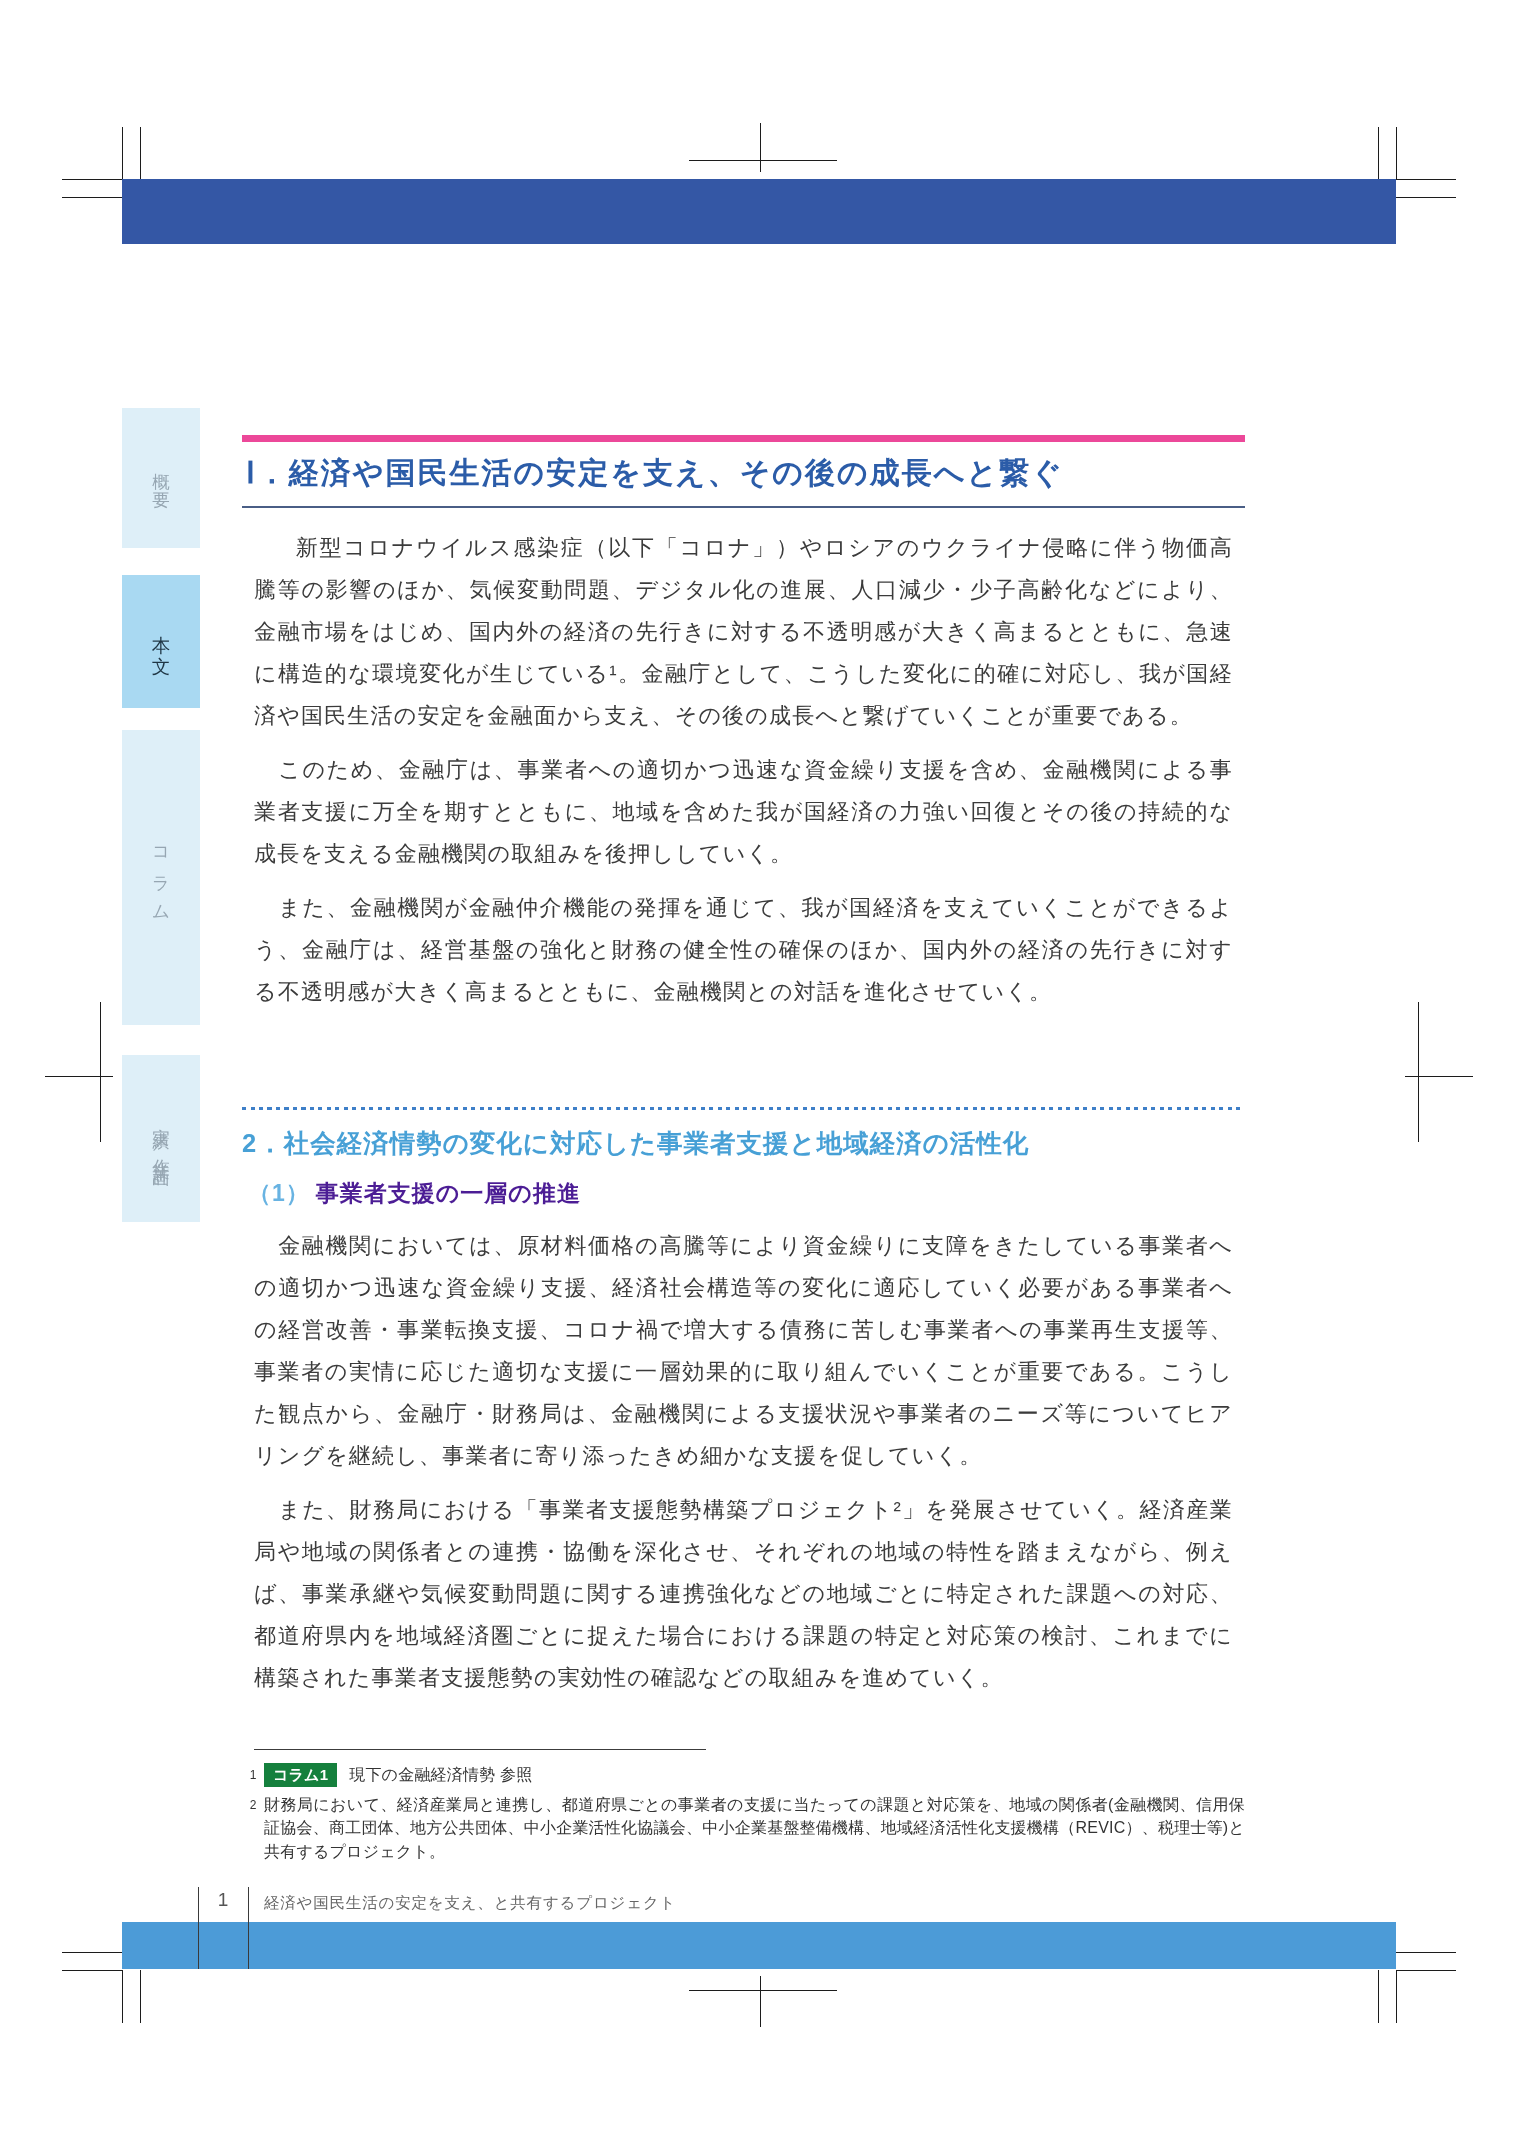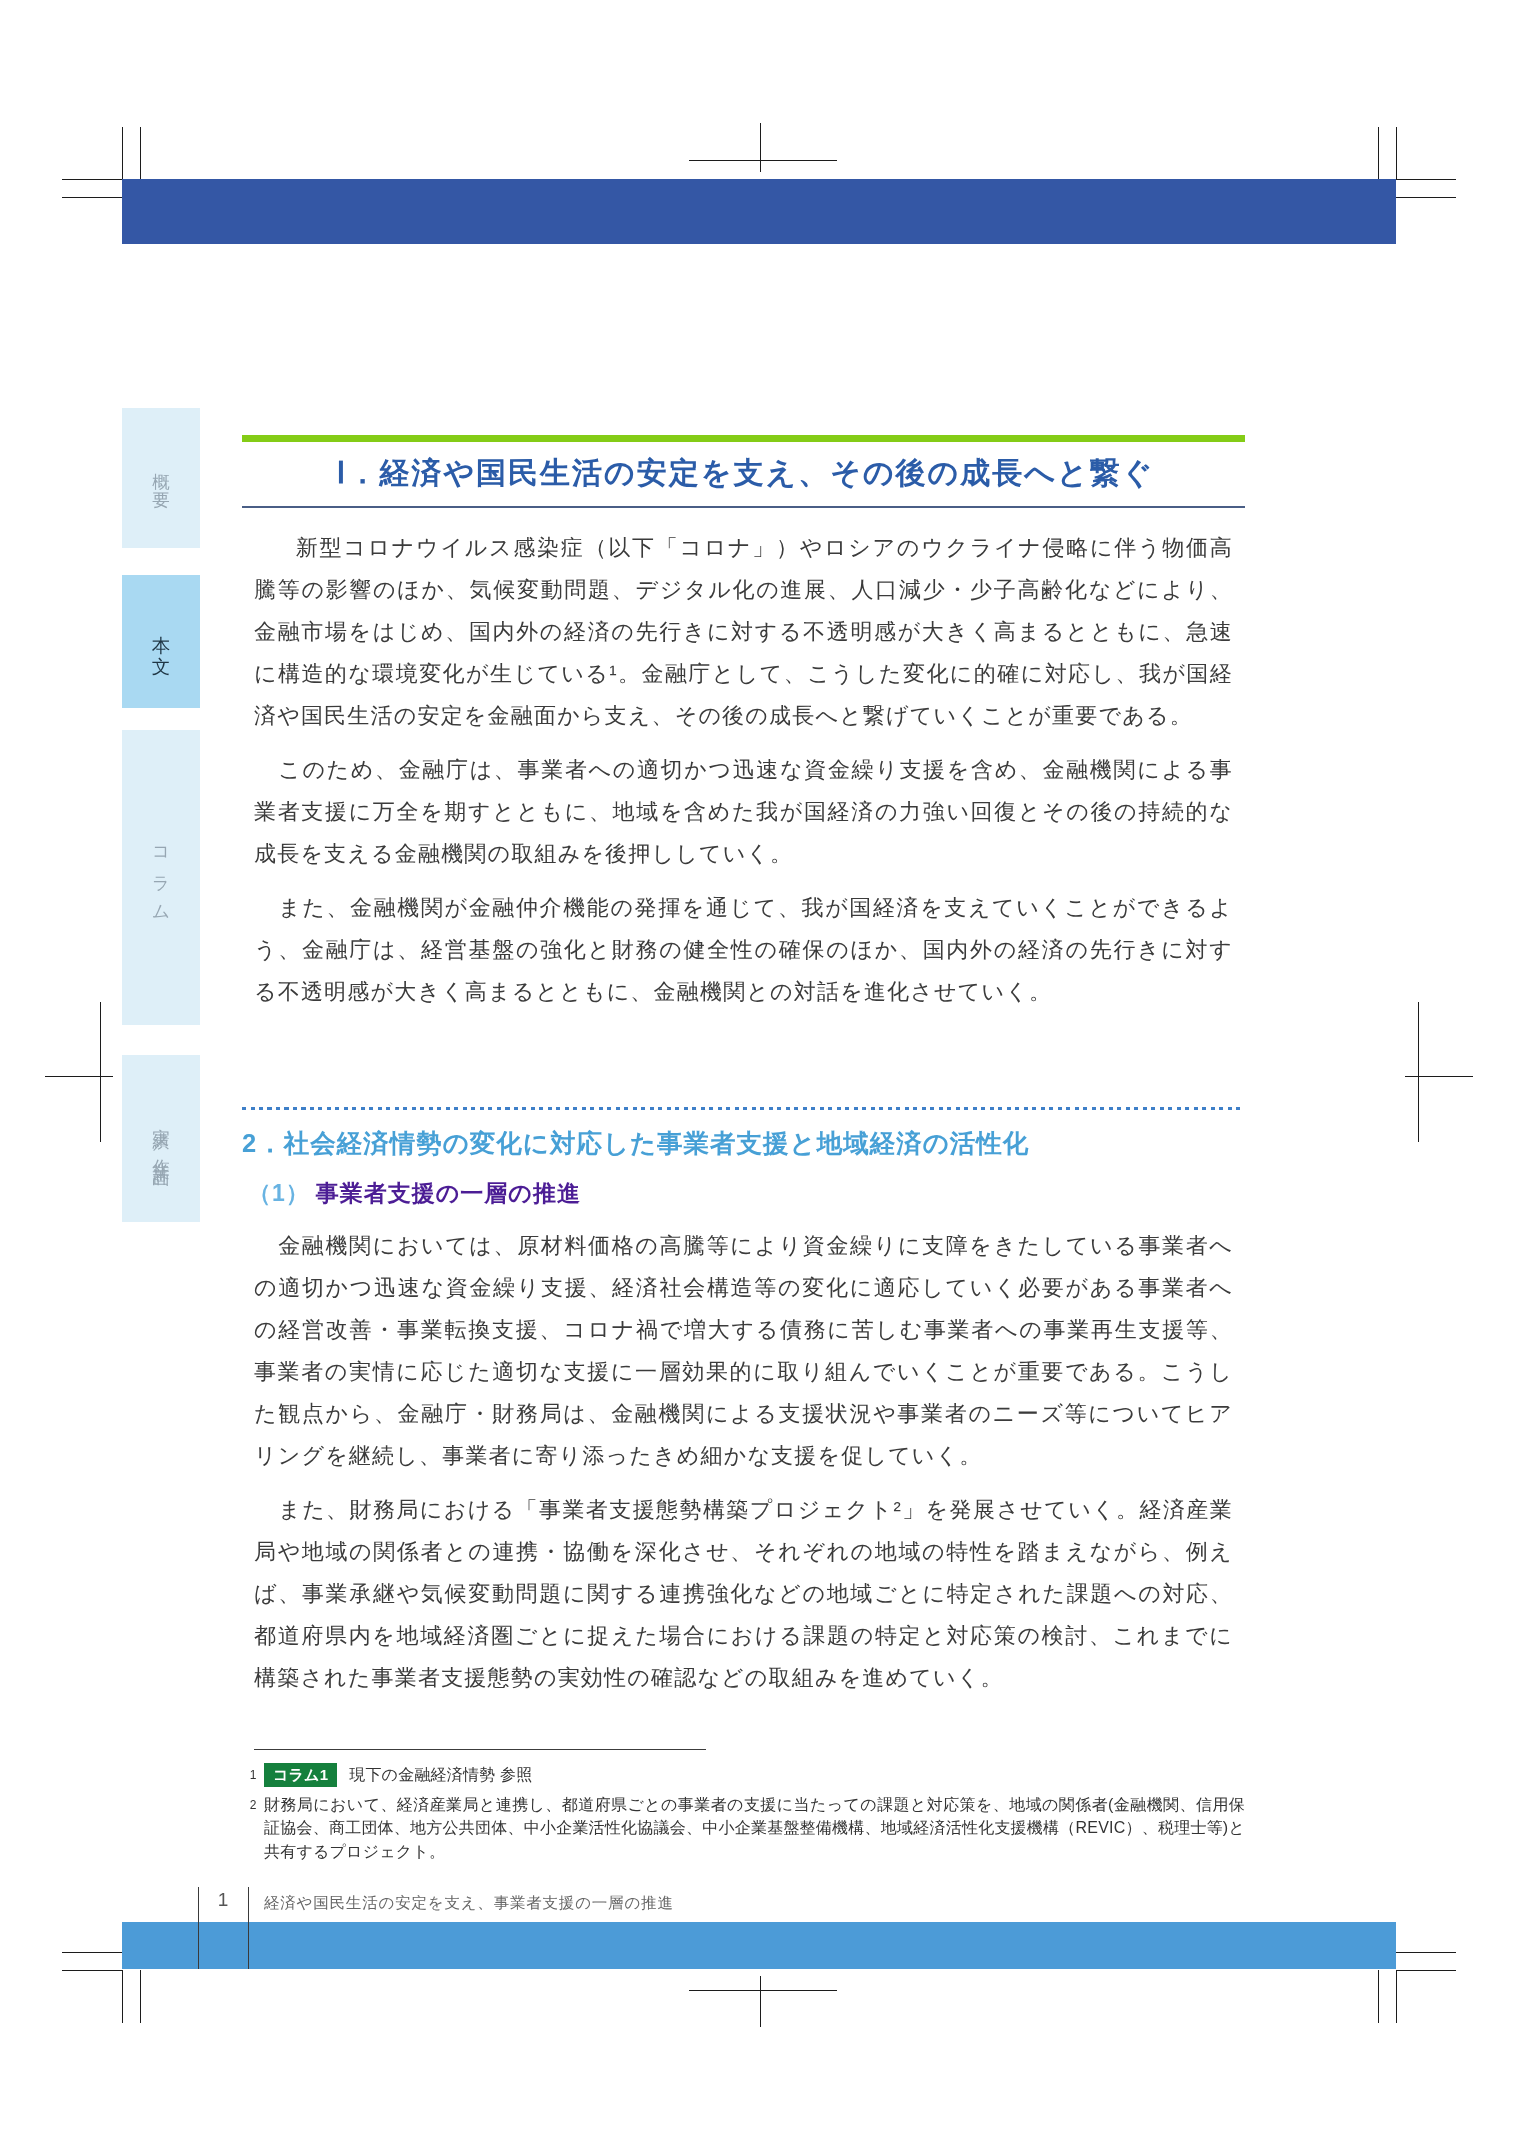--- a/index.html
+++ b/index.html
@@ -23,21 +23,21 @@
     font-size:17.5px; color:#96A6B2; background:#DEEFF8; cursor:pointer;
   }
   .tab.active { background:#A9D9F2; color:#1F3645; }
   #tab-overview { top:408px; height:140px; letter-spacing:1.1em; }
   #tab-maintext { top:575px; height:133px; letter-spacing:1.1em; font-size:18.5px; }
   #tab-column   { top:730px; height:295px; letter-spacing:0.45em; }
   #tab-results  { top:1055px; height:167px; letter-spacing:0.26em; font-size:17px; }
 
   
   .main { position:absolute; left:242px; top:435px; width:1003px; color:#3b3b3b; }
-  .chapter-block { border-top:7px solid #84cc16; border-bottom:2px solid #4A5E86; padding:9px 0 11px 4px;text-align:center; }
+  .chapter-block { border-top:7px solid #ec4899; border-bottom:2px solid #4A5E86; padding:9px 0 11px 4px; }
   .chapter-title { color:#2B5CA8; font-size:30px; font-weight:bold; letter-spacing:2px; margin:0; line-height:44px; }
 
   p.body {
     font-size:22px; line-height:42px; letter-spacing:1.2px;
     text-align:justify; margin:12px; text-indent:1.1em;
   }
   p.body.first { text-indent:1.9em; margin-top:19px; }
 
   .section-block { margin-top:94px; }
   .dotted { height:3px; background:repeating-linear-gradient(to right, #3E7FC8 0 4px, transparent 4px 8.5px); }
@@ -139,16 +139,16 @@
       <div class="fn">
         <span class="marker">2</span>
         <p class="fn-body">財務局において、経済産業局と連携し、都道府県ごとの事業者の支援に当たっての課題と対応策を、地域の関係者(金融機関、信用保証協会、商工団体、地方公共団体、中小企業活性化協議会、中小企業基盤整備機構、地域経済活性化支援機構（REVIC）、税理士等)と共有するプロジェクト。</p>
       </div>
     </div>
   </div>
 
   <div class="footer-rule" id="footer-rule-1"></div>
   <div class="footer-rule" id="footer-rule-2"></div>
   <div class="page-num">1</div>
-  <div class="footer-title">経済や国民生活の安定を支え、事業者支援の一層の推進</div>
+  <div class="footer-title">経済や国民生活の安定を支え、と共有するプロジェクト</div>
   <div class="footer-bar"></div>
 
 </div>
 
 </body></html>

